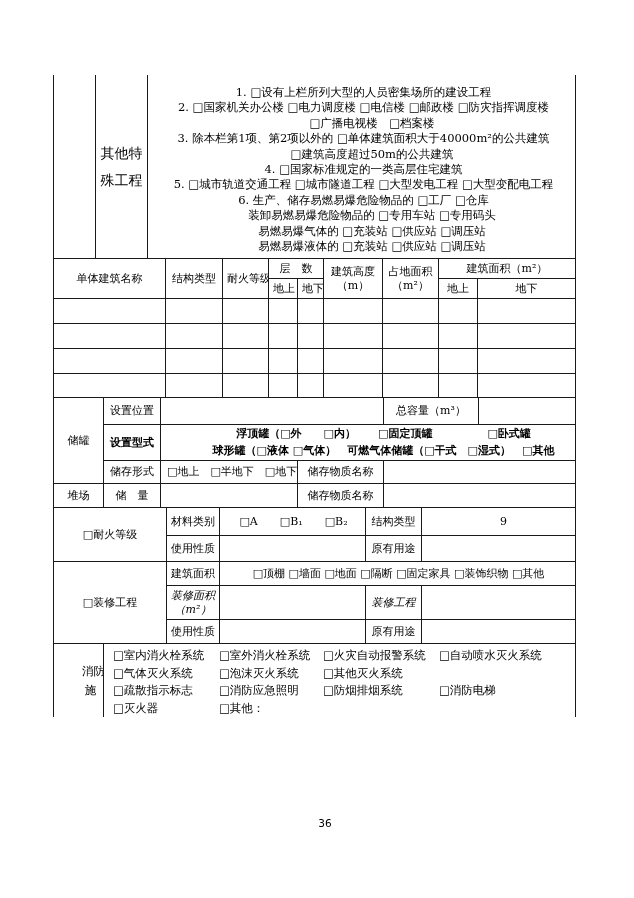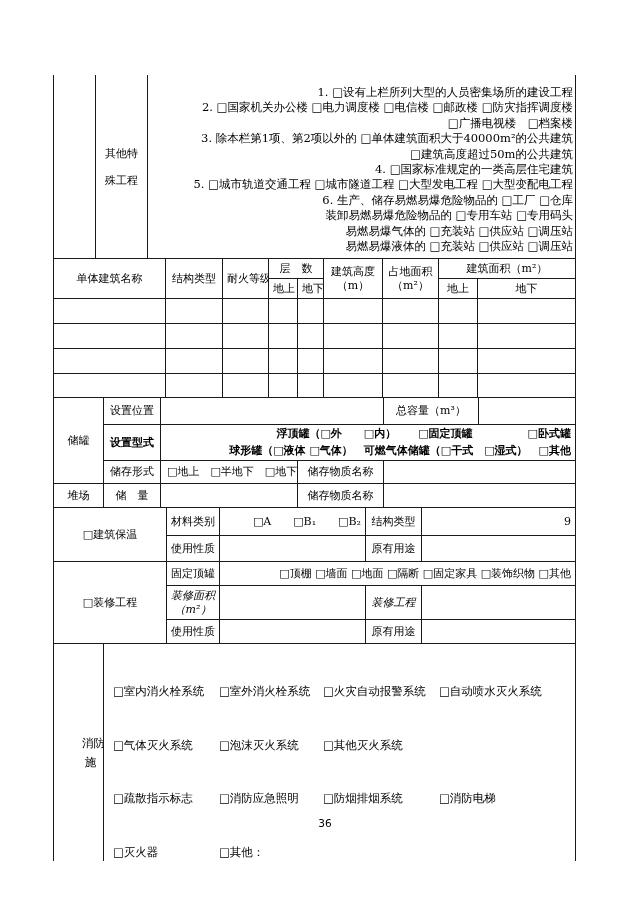--- a/index.html
+++ b/index.html
@@ -18,52 +18,52 @@
   td {
     border: 1px solid #1a1a1a;
     padding: 0 4px;
     font-size: 11px;
     line-height: 1.3;
     vertical-align: middle;
     text-align: center;
     overflow: hidden;
     white-space: nowrap;
   }
-  td.lt { text-align: right; }
+  td.lt { text-align: center; }
   .t1 td { border-top: none; }
   .t6 td { border-bottom: none; }
 
   tr.h183 { height: 183px; }
   tr.h20 { height: 20px; }
   tr.h23 { height: 23px; }
   tr.h24 { height: 24px; }
   tr.h25 { height: 25px; }
   tr.h26 { height: 26px; }
   tr.h27 { height: 27px; }
   tr.h28 { height: 28px; }
   tr.h34 { height: 34px; font-style: italic; }
   tr.h36 { height: 36px; font-weight: bold; }
   tr.h68 { height: 68px; }
 
   .special-content { vertical-align: top; padding: 10px 2px 4px 6px; }
   .special-content .line { font-size: 11.5px; line-height: 15.4px; white-space: nowrap; }
   .special-content .line.ind { padding-left: 17px; }
 
-  .side2 div { line-height: 27px; font-size: 11px; }
+  .side2 div { line-height: 27px; font-size: 14px; }
   .sideF div { line-height: 19px; font-size: 11.5px; margin-left: 24px; }
 
   .twoline div { line-height: 14px; }
 
   .typecell { padding-left: 6px; }
   .typecell div { line-height: 16.5px; font-size: 11px; margin-left: 29px; }
 
   .valpad { padding-left: 14px; }
 
   .fire-content { vertical-align: top; padding: 3px 2px 0 9px; }
-  .fire-row { display: grid; grid-template-columns: 106px 104px 116px auto; line-height: 17.4px; font-size: 11.5px; text-align: left; margin-top: 36px; }
+  .fire-row { display: grid; grid-template-columns: 106px 104px 116px auto; line-height: 17.4px; font-size: 11.5px; text-align: left; }
 
   .pagenum {
     position: absolute; top: 817px; left: 8px; width: 100%;
     text-align: center; font-size: 10.5px;
     font-family: "DejaVu Sans", "Liberation Sans", sans-serif;
   }
 </style>
 </head>
 <body>
 
@@ -223,21 +223,21 @@
   <table>
     <colgroup>
       <col style="width:113px">
         <col style="width:53px">
         <col style="width:146px">
       <col style="width:56px">
         <col style="width:154px">
     </colgroup>
     <tbody>
         <tr class="h28">
-      <td rowspan="2">□建筑保温</td>
+      <td rowspan="2">□耐火等级</td>
       <td>材料类别</td>
       <td class="lt typecell">□A　　□B₁　　□B₂</td>
       <td>结构类型</td>
       <td class="lt valpad">9</td>
     </tr>
     <tr class="h26">
       <td>使用性质</td>
       <td class="lt"></td>
       <td>原有用途</td>
       <td class="lt"></td>
@@ -249,21 +249,21 @@
     <colgroup>
       <col style="width:113px">
         <col style="width:53px">
         <col style="width:146px">
       <col style="width:56px">
         <col style="width:154px">
     </colgroup>
     <tbody>
         <tr class="h24">
       <td rowspan="3">□装修工程</td>
-      <td>固定顶罐</td>
+      <td>建筑面积</td>
       <td colspan="3" class="lt typecell">□顶棚 □墙面 □地面 □隔断 □固定家具 □装饰织物 □其他</td>
     </tr>
     <tr class="h34">
       <td class="twoline">
         <div>装修面积</div>
         <div>（m²）</div>
       </td>
       <td class="lt"></td>
       <td>装修工程</td>
       <td class="lt"></td>

